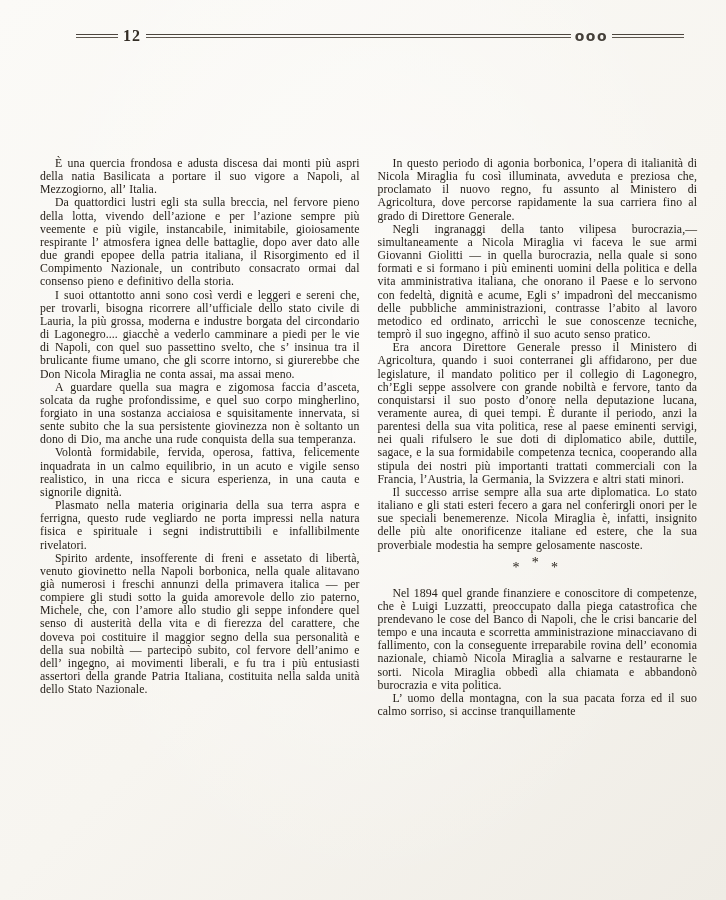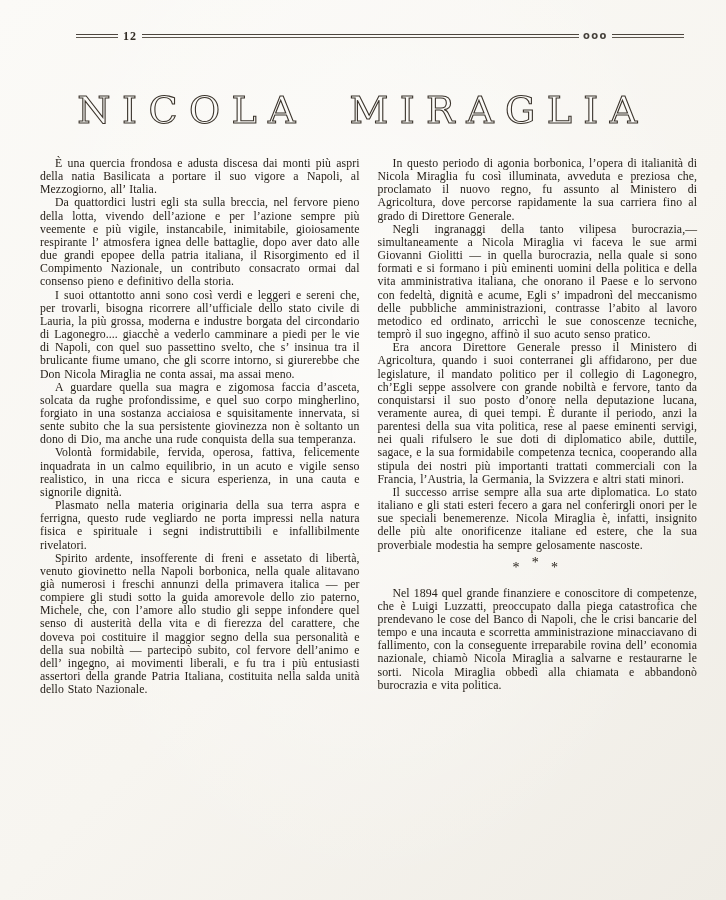--- a/index.html
+++ b/index.html
@@ -35,29 +35,29 @@
     height: 4px;
     border-top: 1.6px solid #4c453d;
     border-bottom: 1px solid #5d564e;
     box-sizing: border-box;
   }
   .rule-left   { width: 42px; }
   .rule-mid    { flex: 1; }
   .rule-right  { width: 72px; }
   .page-number {
     font-family: "Liberation Serif", serif;
-    font-size: 12px;
+    font-size: 16px;
     font-weight: bold;
     color: #332d25;
     padding: 0 5px;
     letter-spacing: 1px;
   }
   .head-ornament {
     font-family: "DejaVu Sans", sans-serif;
-    font-size: 10px;
+    font-size: 14px;
     font-weight: bold;
     color: #45403a;
     letter-spacing: 1.5px;
     padding: 0 4px;
     line-height: 1;
   }
 
   
   .article-title {
     position: absolute;
@@ -120,21 +120,20 @@
 <div class="page">
 
   <div class="running-head">
     <div class="rule rule-left"></div>
     <span class="page-number">12</span>
     <div class="rule rule-mid"></div>
     <span class="head-ornament">ooo</span>
     <div class="rule rule-right"></div>
   </div>
 
-  <h1 class="article-title">NICOLA MIRAGLIA</h1>
 
   <div class="columns">
 
     <div class="col">
       <p>È una quercia frondosa e adusta discesa dai monti più aspri della natia Basilicata a portare il suo vigore a Napoli, al Mezzogiorno, all’ Italia.</p>
       <p>Da quattordici lustri egli sta sulla breccia, nel fervore pieno della lotta, vivendo dell’azione e per l’azione sempre più veemente e più vigile, instancabile, inimitabile, gioiosamente respirante l’ atmosfera ignea delle battaglie, dopo aver dato alle due grandi epopee della patria italiana, il Risorgimento ed il Compimento Nazionale, un contributo consacrato ormai dal consenso pieno e definitivo della storia.</p>
       <p>I suoi ottantotto anni sono così verdi e leggeri e sereni che, per trovarli, bisogna ricorrere all’ufficiale dello stato civile di Lauria, la più grossa, moderna e industre borgata del circondario di Lagonegro.... giacchè a vederlo camminare a piedi per le vie di Napoli, con quel suo passettino svelto, che s’ insinua tra il brulicante fiume umano, che gli scorre intorno, si giurerebbe che Don Nicola Miraglia ne conta assai, ma assai meno.</p>
       <p>A guardare quella sua magra e zigomosa faccia d’asceta, solcata da rughe profondissime, e quel suo corpo mingherlino, forgiato in una sostanza acciaiosa e squisitamente innervata, si sente subito che la sua persistente giovinezza non è soltanto un dono di Dio, ma anche una rude conquista della sua temperanza.</p>
       <p>Volontà formidabile, fervida, operosa, fattiva, felicemente inquadrata in un calmo equilibrio, in un acuto e vigile senso realistico, in una ricca e sicura esperienza, in una cauta e signorile dignità.</p>
       <p>Plasmato nella materia originaria della sua terra aspra e ferrigna, questo rude vegliardo ne porta impressi nella natura fisica e spirituale i segni indistruttibili e infallibilmente rivelatori.</p>
@@ -147,17 +146,18 @@
       <p>Era ancora Direttore Generale presso il Ministero di Agricoltura, quando i suoi conterranei gli affidarono, per due legislature, il mandato politico per il collegio di Lagonegro, ch’Egli seppe assolvere con grande nobiltà e fervore, tanto da conquistarsi il suo posto d’onore nella deputazione lucana, veramente aurea, di quei tempi. È durante il periodo, anzi la parentesi della sua vita politica, rese al paese eminenti servigi, nei quali rifulsero le sue doti di diplomatico abile, duttile, sagace, e la sua formidabile competenza tecnica, cooperando alla stipula dei nostri più importanti trattati commerciali con la Francia, l’Austria, la Germania, la Svizzera e altri stati minori.</p>
       <p>Il successo arrise sempre alla sua arte diplomatica. Lo stato italiano e gli stati esteri fecero a gara nel conferirgli onori per le sue speciali benemerenze. Nicola Miraglia è, infatti, insignito delle più alte onorificenze italiane ed estere, che la sua proverbiale modestia ha sempre gelosamente nascoste.</p>
 
       <p class="asterism">
         <span class="star">*</span>
         <span class="star mid">*</span>
         <span class="star">*</span>
       </p>
 
       <p>Nel 1894 quel grande finanziere e conoscitore di competenze, che è Luigi Luzzatti, preoccupato dalla piega catastrofica che prendevano le cose del Banco di Napoli, che le crisi bancarie del tempo e una incauta e scorretta amministrazione minacciavano di fallimento, con la conseguente irreparabile rovina dell’ economia nazionale, chiamò Nicola Miraglia a salvarne e restaurarne le sorti. Nicola Miraglia obbedì alla chiamata e abbandonò burocrazia e vita politica.</p>
+      <p>L’ uomo della montagna, con la sua pacata forza ed il suo calmo sorriso, si accinse tranquillamente</p>
     </div>
 
   </div>
 
 </div>
 
 </body></html>

